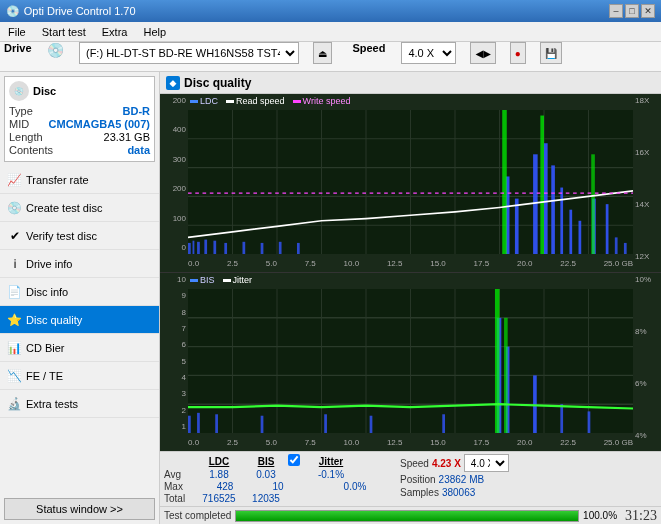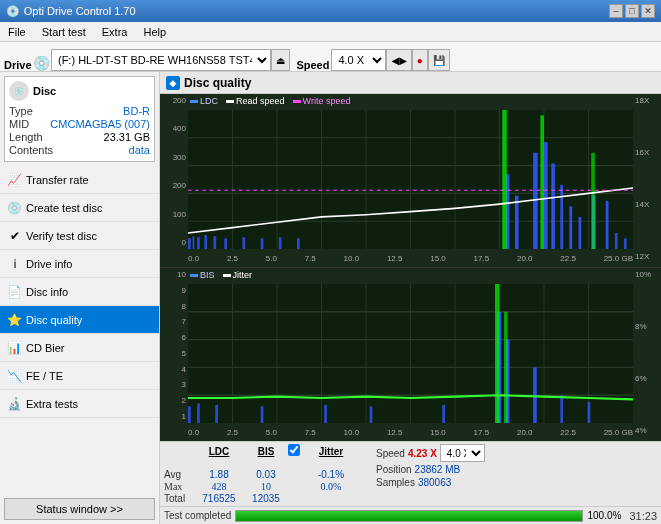--- a/index.html
+++ b/index.html
@@ -45,24 +45,24 @@
     .menu-item {
       font-size: 11px;
       padding: 1px 4px;
       cursor: pointer;
     }
     
     .toolbar {
       background: #f5f5f5;
       height: 30px;
       display: flex;
-      align-items: flex-end;
+      align-items: flex-start;
       border-bottom: 1px solid #ccc;
       padding: 0 4px;
-      gap: 0;
+      gap: 14px;
     }
     .toolbar-label { font-weight: bold; font-size: 11px; margin-right: 2px; }
     .drive-select {
       background: white;
       border: 1px solid #aaa;
       height: 22px;
       font-size: 11px;
       padding: 0 2px;
       width: 220px;
     }
@@ -114,21 +114,21 @@
       border-radius: 50%;
       display: flex; align-items: center; justify-content: center;
       font-size: 8px; color: #666;
     }
     .disc-title { font-weight: bold; font-size: 11px; }
     .info-row {
       display: flex; justify-content: space-between;
       margin-bottom: 1px; font-size: 11px;
     }
     .info-key { color: #333; }
-    .info-val { color: #0066cc; font-weight: 400; }
+    .info-val { color: #0066cc; font-weight: 700; }
     .info-val-black { color: #000; }
     .label-row {
       display: flex; align-items: center; gap: 2px; margin-top: 2px;
     }
     .label-input {
       border: 1px solid #aaa;
       height: 16px; width: 90px;
       font-size: 10px; padding: 0 2px;
     }
     .label-btn {
@@ -294,21 +294,21 @@
       background: #c0c0c0;
       border: 1px solid #999;
       overflow: hidden;
     }
     .progress-bar-fill {
       height: 100%;
       background: linear-gradient(to bottom, #33cc33, #009900);
     }
     .progress-text { font-size: 10px; min-width: 38px; }
     .status-text { font-size: 10px; color: #333; }
-    .time-text { font-size: 11px; color: #333; margin-left: auto; }
+    .time-text { font-size: 14px; color: #333; margin-left: auto; font-family: Liberation Serif, serif; }
   </style>
 </head>
 <body>
 
 <div class="title-bar">
   <div class="title-bar-left">
     <span>💿</span>
     <span>Opti Drive Control 1.70</span>
   </div>
   <div class="title-bar-controls">
@@ -614,28 +614,28 @@
       <div style="display:flex; flex-direction:column; gap:1px;">
         <div style="display:flex; gap:2px; align-items:center;">
           <span style="font-size:10px; width:28px;"></span>
           <span class="stats-header" style="width:50px; text-align:center; text-decoration:underline;">LDC</span>
           <span class="stats-header" style="width:40px; text-align:center; text-decoration:underline;">BIS</span>
           <span style="width:16px;">
             <input type="checkbox" checked="" style="width: 12px; height: 12px;">
           </span>
           <span class="stats-header" style="width:50px; text-align:center; text-decoration:underline;">Jitter</span>
         </div>
-        <div style="display:flex; gap:2px; align-items:center;margin-top:10px;">
+        <div style="display:flex; gap:2px; align-items:center;">
           <span style="font-size:10px; width:28px; color:#333;">Avg</span>
           <span style="width:50px; text-align:center; font-size:10px; color:#0044aa;">1.88</span>
           <span style="width:40px; text-align:center; font-size:10px; color:#0044aa;">0.03</span>
           <span style="width:16px;"></span>
           <span style="width:50px; text-align:center; font-size:10px; color:#0044aa;">-0.1%</span>
         </div>
-        <div style="display:flex; gap:2px; align-items:center;font-family:Liberation Serif, serif;">
+        <div style="display:flex; gap:8px; align-items:center;">
           <span style="font-size:10px; width:28px; color:#333;">Max</span>
           <span style="width:50px; text-align:center; font-size:10px; color:#0044aa;">428</span>
           <span style="width:40px; text-align:center; font-size:10px; color:#0044aa;">10</span>
           <span style="width:16px;"></span>
           <span style="width:50px; text-align:center; font-size:10px; color:#0044aa;">0.0%</span>
         </div>
         <div style="display:flex; gap:2px; align-items:center;">
           <span style="font-size:10px; width:28px; color:#333;">Total</span>
           <span style="width:50px; text-align:center; font-size:10px; color:#0044aa;">716525</span>
           <span style="width:40px; text-align:center; font-size:10px; color:#0044aa;">12035</span>

